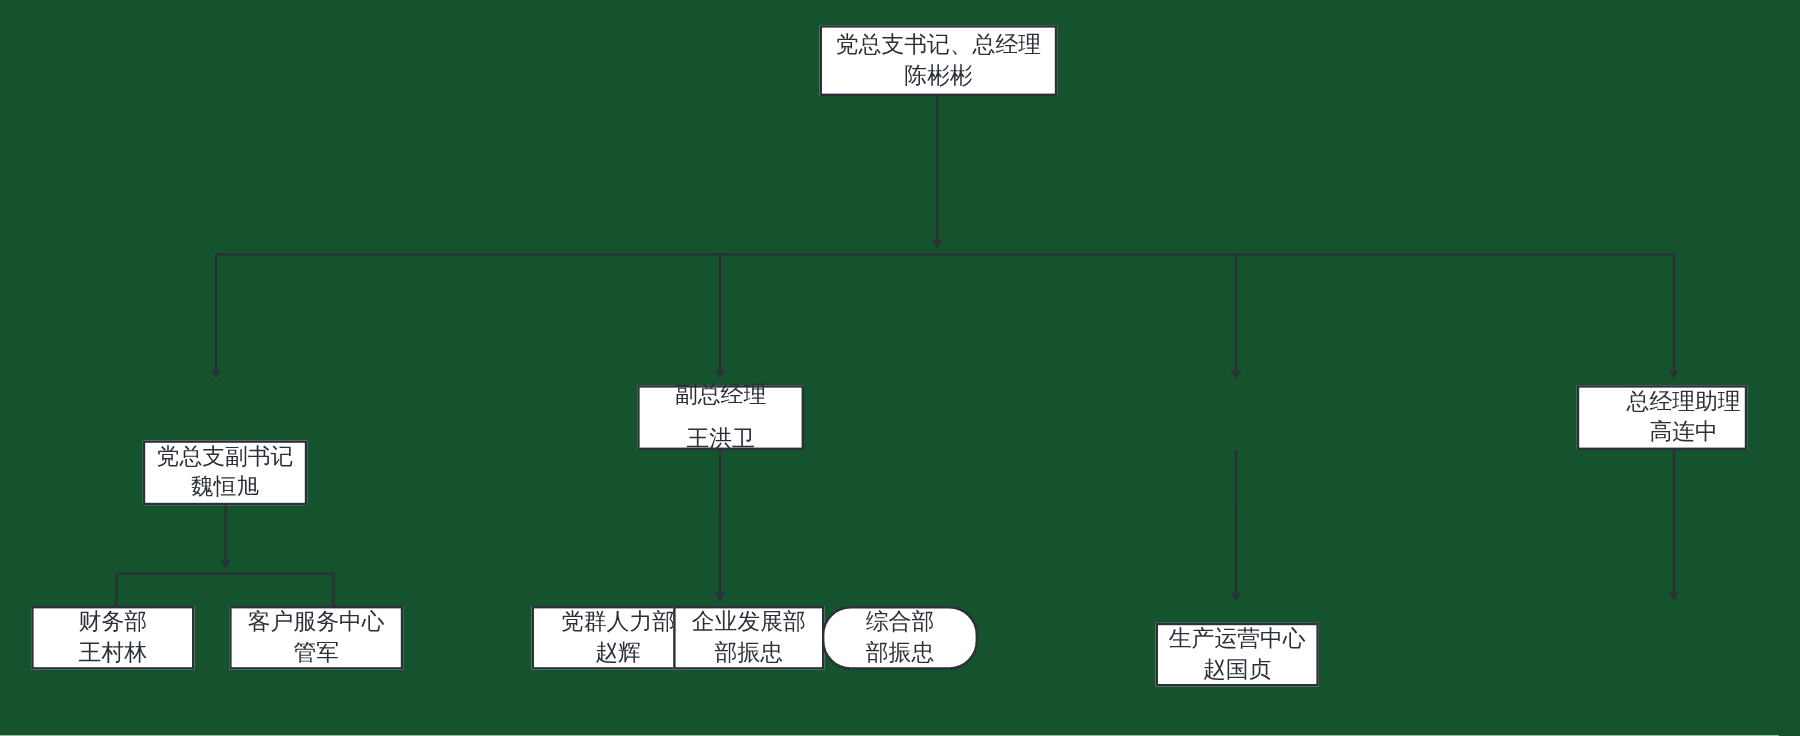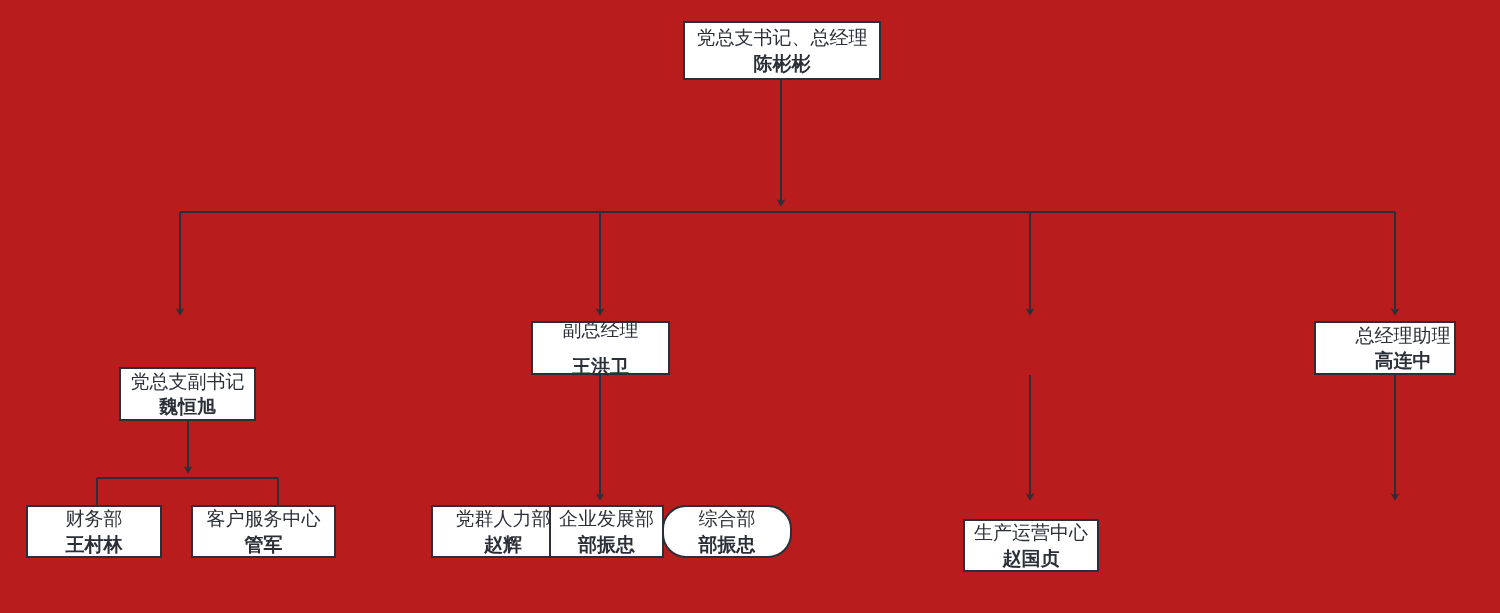--- a/index.html
+++ b/index.html
@@ -4,21 +4,21 @@
 <style>
   html,body{margin:0;padding:0;background:#ffffff;}
   body{
     font-family:"Liberation Sans","DejaVu Sans",sans-serif;
     -webkit-font-smoothing:antialiased;
   }
   #chart{
     position:relative;
     width:1500px;
     height:613px;
-    background:#b91c1c;
+    background:#14532d;
     overflow:hidden;
   }
   #wires{
     position:absolute;
     left:0; top:0;
     width:1500px; height:613px;
     pointer-events:none;
   }
   .node{
     position:absolute;
@@ -29,34 +29,34 @@
     flex-direction:column;
     align-items:center;
     justify-content:center;
     color:#2b3038;
     font-size:19px;
     line-height:1.32;
     white-space:nowrap;
     z-index:2;
   }
   .node .title{display:block;}
-  .node .person{display:block;font-weight:bold;}
+  .node .person{display:block;}
   
   .grp{
     position:absolute;
     display:flex;
     z-index:2;
   }
   .grp .node{
     position:relative;
     left:auto; top:auto;
     height:100%;
     margin-left:-2px;
   }
-  .grp .node:first-child{margin-left:0;padding-left:24px;}
+  .grp .node:first-child{margin-left:12px;padding-left:24px;}
 </style>
 </head>
 <body>
 
 <div id="chart">
 
   <svg id="wires" viewBox="0 0 1500 613" width="1500" height="613">
     <defs>
       <marker id="arrow" markerWidth="10" markerHeight="10" refX="4.2" refY="5" orient="auto" markerUnits="userSpaceOnUse">
         <path d="M0.4,0.6 L8,5 L0.4,9.4 L2.1,5 Z" fill="#2b3038"></path>
@@ -115,21 +115,21 @@
   <div class="node" style="left:191px;top:505px;width:145px;height:53px;text-align:center;">
     <span class="title">客户服务中心</span>
     <span class="person">管军</span>
   </div>
 
   <div class="grp" style="left:431px;top:505px;height:53px;">
     <div class="node" style="width:120px;">
       <span class="title">党群人力部</span>
       <span class="person">赵辉</span>
     </div>
-    <div class="node" style="width:115px;align-items:center;">
+    <div class="node" style="width:126px;align-items:center;">
       <span class="title">企业发展部</span>
       <span class="person">部振忠</span>
     </div>
     <div class="node" style="width:130px;border-radius:24px;">
       <span class="title">综合部</span>
       <span class="person">部振忠</span>
     </div>
   </div>
 
   <div class="node" style="left:963px;top:519px;width:136px;height:53px;">

